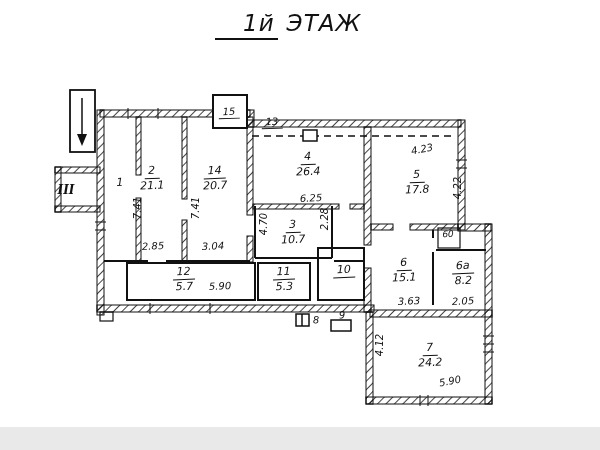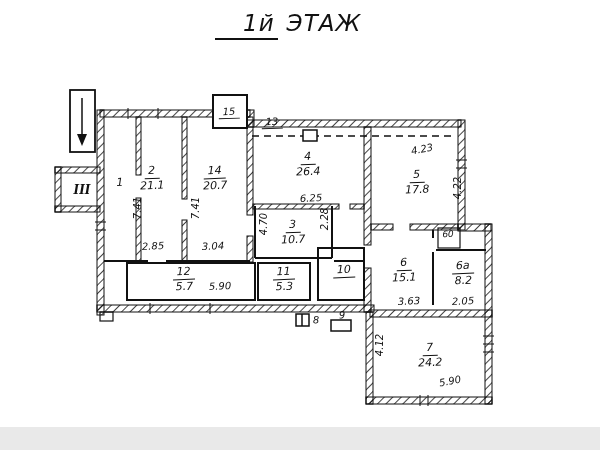--- a/index.html
+++ b/index.html
@@ -191,21 +191,21 @@
   <div class="rlabel" style="left:272px;top:116px;font-size:10px">
     <span class="rnum">13</span>
   </div>
   <div class="rlabel" style="left:229px;top:106px;font-size:10px">
     <span class="rnum">15</span>
   </div>
 
   <div class="dim" style="left:316px;top:320px">8</div>
   <div class="dim" style="left:342px;top:315px">9</div>
 
-  <div class="roman" style="left:82px;top:190px">III</div>
+  <div class="roman" style="left:66px;top:190px">III</div>
 
   <div class="dim rot" style="left:137px;top:208px">7.41</div>
   <div class="dim rot" style="left:195px;top:208px">7.41</div>
   <div class="dim" style="left:153px;top:246px">2.85</div>
   <div class="dim" style="left:213px;top:246px">3.04</div>
   <div class="dim" style="left:311px;top:198px">6.25</div>
   <div class="dim rot" style="left:263px;top:224px">4.70</div>
   <div class="dim rot" style="left:324px;top:219px">2.28</div>
   <div class="dim tilt" style="left:422px;top:149px">4.23</div>
   <div class="dim rot" style="left:457px;top:188px">4.22</div>

